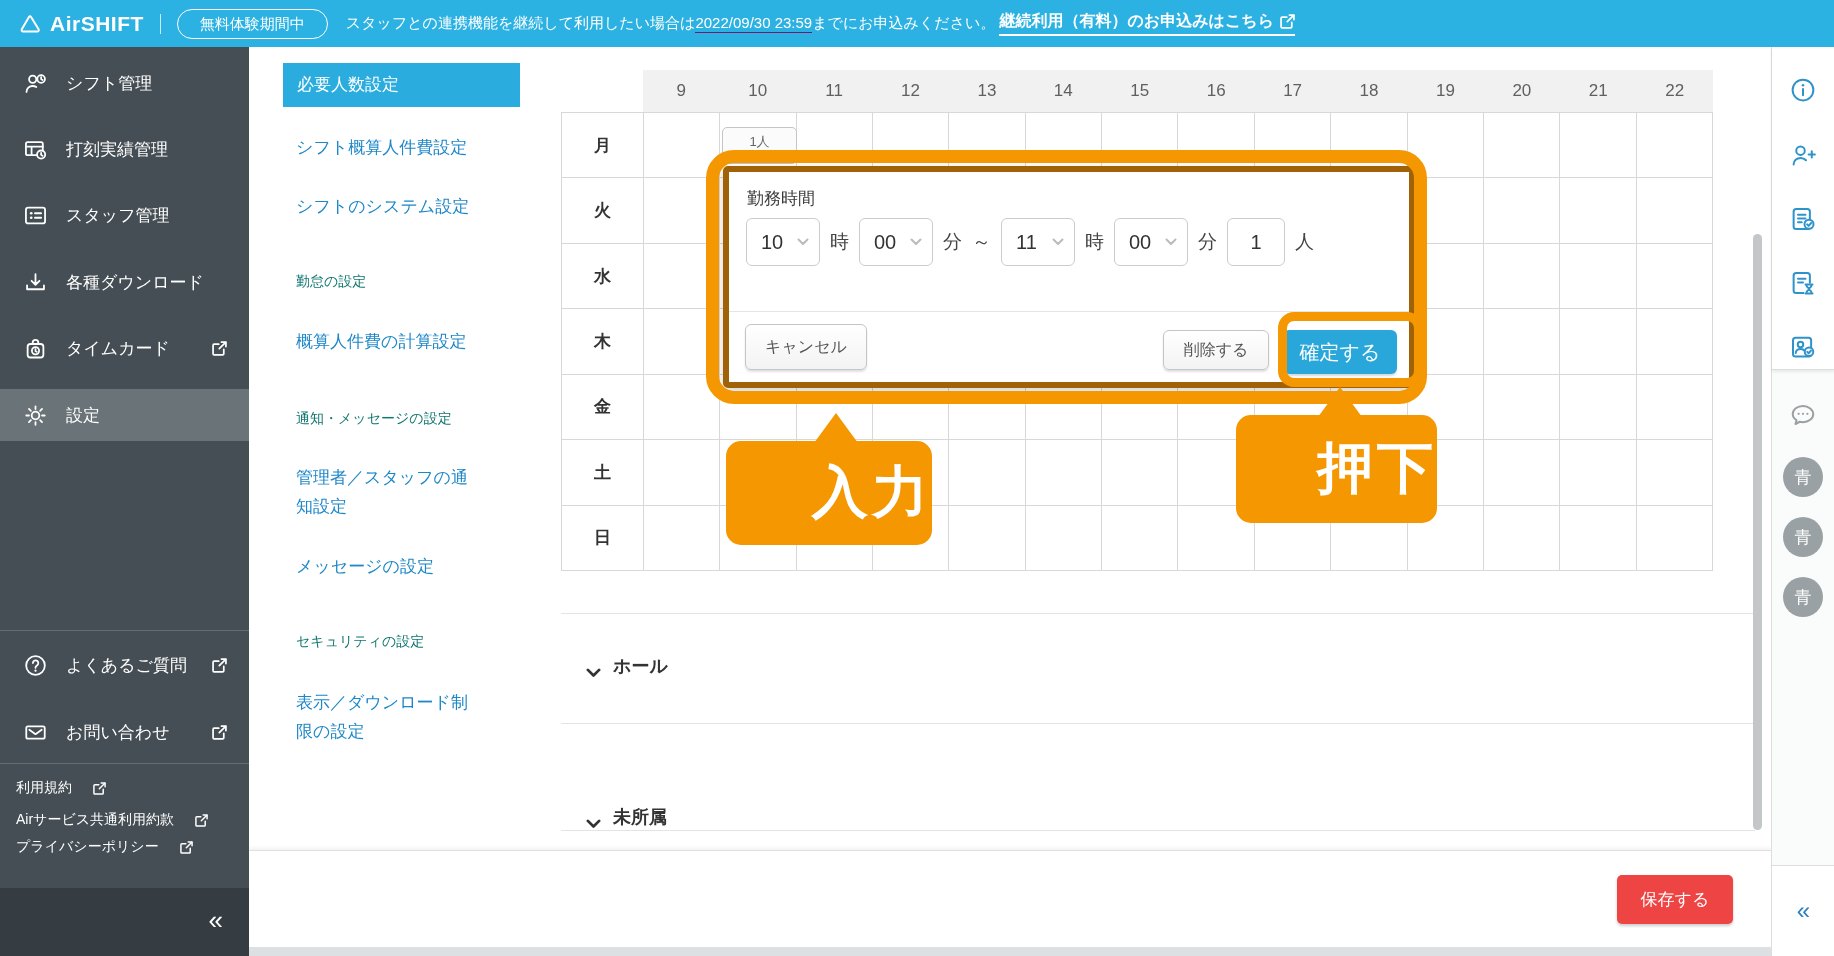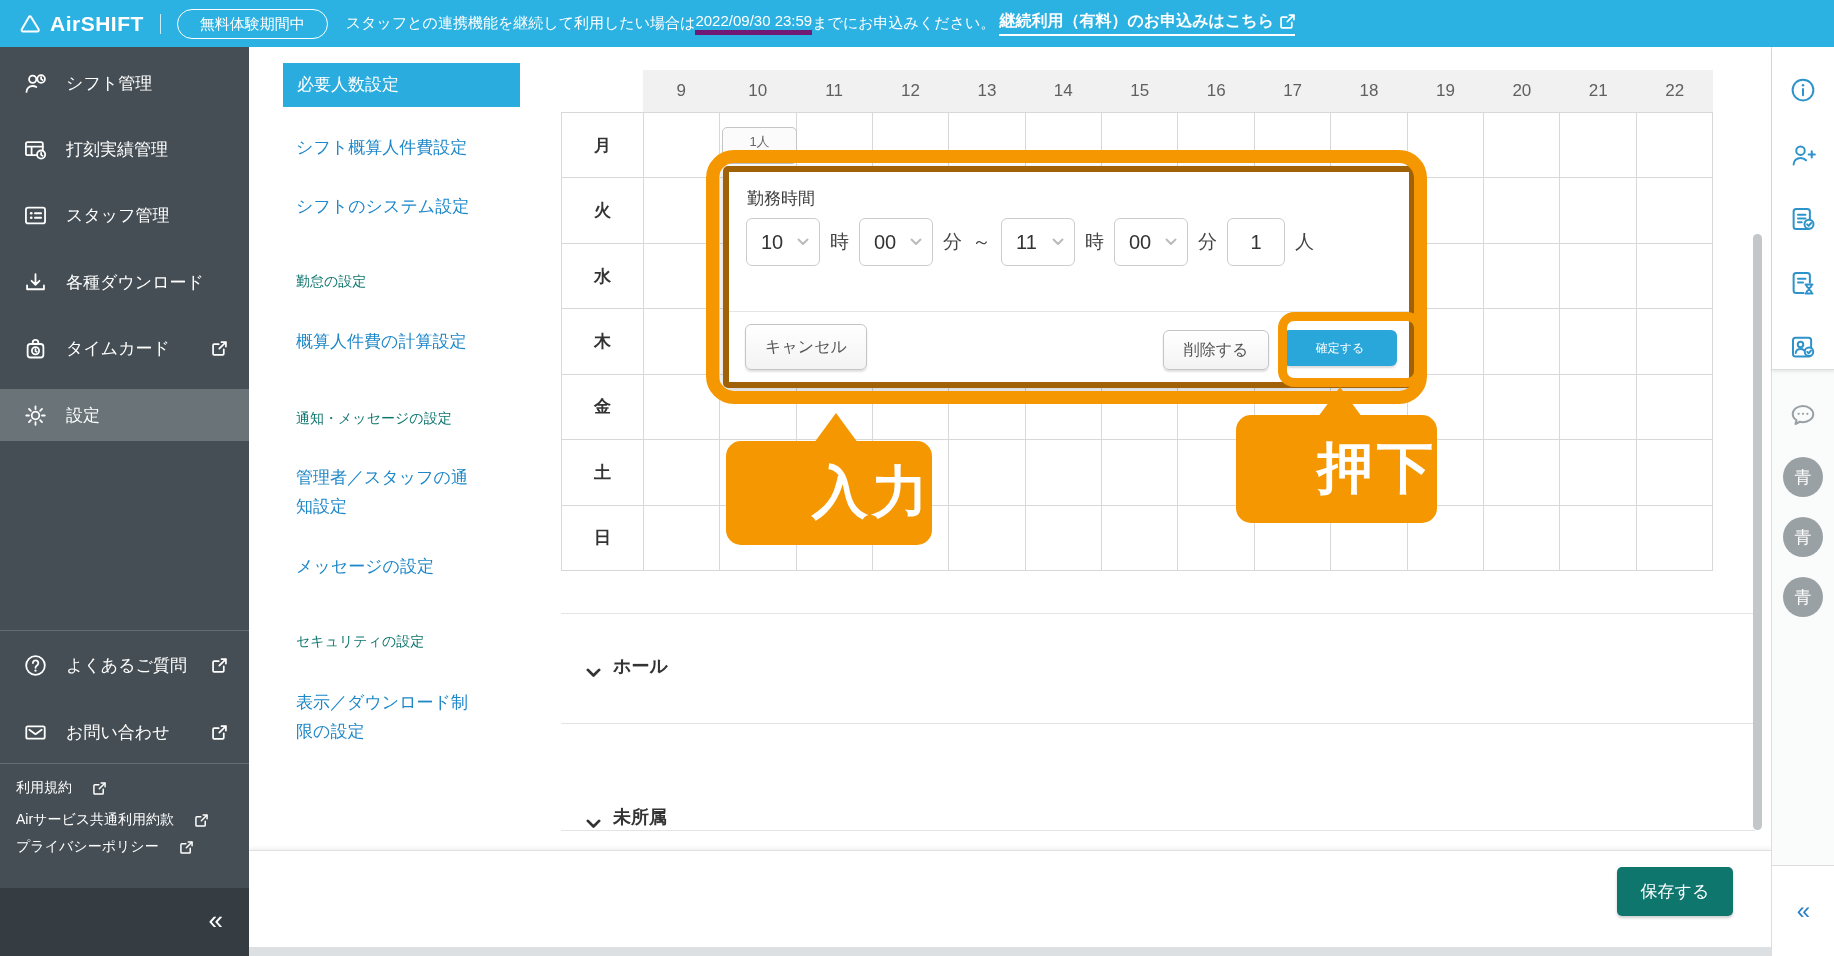--- a/index.html
+++ b/index.html
@@ -11,21 +11,21 @@
 
   
   #banner { position:absolute; left:0; top:0; width:1834px; height:47px; background:#2cb2e2;
     display:flex; align-items:center; color:#fff; z-index:20; }
   .logo-wrap { display:flex; align-items:flex-start; gap:8px; margin-left:18px; }
   .logo-text { font-size:21px; font-weight:bold; letter-spacing:.5px; }
   .banner-sep { width:1px; height:20px; background:rgba(255,255,255,.75); margin:0 16px; }
   .pill { border:1.5px solid #fff; border-radius:16px; height:30px; line-height:27px;
     padding:0 22px; font-size:15px; }
   .bmsg { margin-left:18px; font-size:15px; display:flex; align-items:center; white-space:nowrap; }
-  .bmsg .u { text-decoration:none; border-bottom:5px solid #701a75; padding-bottom:1px; }
+  .bmsg .u { text-decoration:none; border-bottom:1px solid #701a75; padding-bottom:1px; }
   .blink { display:inline-flex; align-items:center; gap:6px; font-weight:bold; font-size:16px;
     color:#fff; border-bottom:2px solid #fff; padding-bottom:2px; margin-left:4px; cursor:pointer; }
 
   
   #sidebar { position:absolute; left:0; top:47px; width:249px; height:909px; background:#454e54; z-index:15; }
   .snav { position:absolute; left:0; width:249px; display:flex; align-items:center; color:#fff;
     font-size:17px; cursor:pointer; }
   .snav .sic { width:27px; height:27px; margin-left:22px; margin-right:17px; color:#fff; }
   .snav.active { background:#6a7378; }
   .ext-right { position:absolute; right:22px; width:15px; height:15px; color:#fff; }
@@ -79,43 +79,43 @@
   .psel svg { width:12px; height:8px; color:#bbb; stroke-width:2; }
   .pin { width:58px; height:48px; border:1px solid #ccc; border-radius:6px; background:#fff;
     display:flex; align-items:center; justify-content:center; font-size:20px; color:#333; cursor:text; }
   .plabel { font-size:19px; color:#444; }
   #popup-div { position:absolute; left:0; top:139px; width:100%; height:1px; background:#e5e5e5; }
   .pbtn { position:absolute; border:1px solid #c5c5c5; border-radius:6px; color:#555;
     background:linear-gradient(#fff,#f3f3f3); box-shadow:0 2px 2px rgba(0,0,0,.12);
     font-size:16px; display:flex; align-items:center; justify-content:center; cursor:pointer; }
   #btn-cancel { left:16px; top:152px; width:122px; height:46px; }
   #btn-delete { right:140px; top:158px; width:106px; height:40px; }
-  #btn-confirm { position:absolute; right:12px; top:158px; width:114px; height:36px;
-    background:#29a7da; color:#fff; font-size:12px; border:none; border-radius:6px;
+  #btn-confirm { position:absolute; right:12px; top:158px; width:114px; height:44px;
+    background:#29a7da; color:#fff; font-size:20px; border:none; border-radius:6px;
     display:flex; align-items:center; justify-content:center;
     box-shadow:0 2px 2px rgba(0,0,0,.15); cursor:pointer; }
   #confirm-ring { position:absolute; left:549px; top:140px; width:145px; height:75px;
     border:9px solid #f59700; border-radius:16px; pointer-events:none; }
 
   
   .callout { position:absolute; background:#f59700; border-radius:15px; color:#fff;
     display:flex; align-items:center; justify-content:flex-end; font-size:56px; font-weight:bold;
     letter-spacing:4px; z-index:7; }
   .callout .tail { position:absolute; top:-28px; width:0; height:0;
     border-left:22px solid transparent; border-right:22px solid transparent;
     border-bottom:30px solid #f59700; }
   #callout-input { left:726px; top:441px; width:206px; height:104px; }
   #callout-input .tail { left:88px; }
   #callout-press { left:1236px; top:415px; width:201px; height:108px; }
   #callout-press .tail { left:82px; }
 
   
   #footer { position:absolute; left:249px; top:850px; width:1522px; height:97px; background:#fff;
     border-top:1px solid #e0e0e0; box-shadow:0 -2px 4px rgba(0,0,0,.06); z-index:8; }
-  #save-btn { position:absolute; left:1368px; top:16px; width:116px; height:49px; background:#0f766e;
+  #save-btn { position:absolute; left:1368px; top:24px; width:116px; height:49px; background:#ef4444;
     color:#fff; font-size:17px; border-radius:5px; display:flex; align-items:center;
     justify-content:center; box-shadow:0 2px 3px rgba(0,0,0,.2); cursor:pointer; }
   #bottom-strip { position:absolute; left:249px; top:947px; width:1522px; height:9px; background:#dce0e3; z-index:8; }
 
   
   #right-rail { position:absolute; left:1771px; top:47px; width:63px; height:909px;
     background:#fafbfb; border-left:1px solid #ddd; z-index:9; }
   #rail-card { position:absolute; left:0; top:0; width:63px; height:323px; background:#fff;
     border-bottom:1px solid #ddd; box-shadow:0 2px 3px rgba(0,0,0,.08); }
   .rail-ic { position:absolute; left:16px; width:30px; height:30px; color:#2e93cb; cursor:pointer; }

